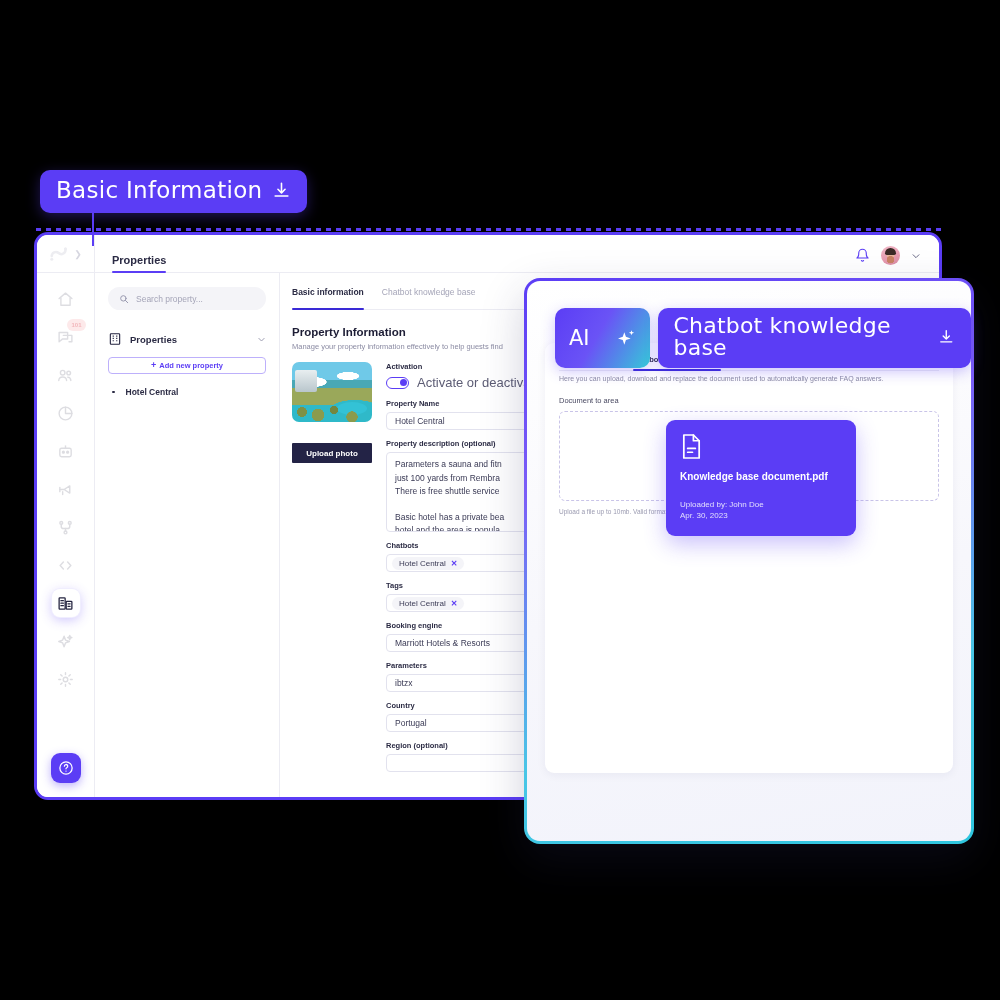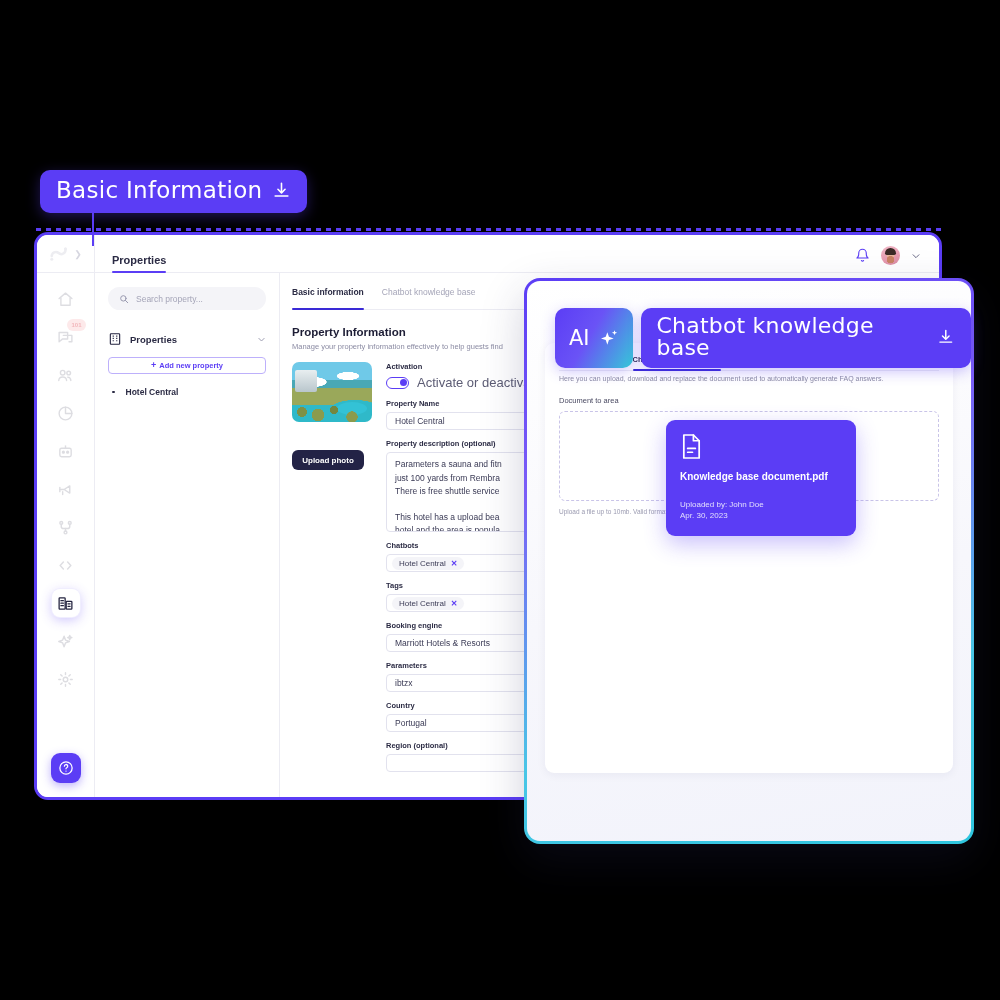--- a/index.html
+++ b/index.html
@@ -186,21 +186,21 @@
       radial-gradient(circle 7px at 10px 16px,#7e9146 0 70%, transparent 72%),
       radial-gradient(circle 9px at 26px 19px,#8a9b4d 0 70%, transparent 72%),
       radial-gradient(circle 6px at 42px 14px,#74873f 0 70%, transparent 72%),
       radial-gradient(circle 8px at 60px 21px,#8a9b4d 0 70%, transparent 72%);
   }
   .photo .pool {
     position:absolute; right:5px; bottom:7px; width:30px; height:13px;
     background:#33c2d6; border-radius:50%;
   }
   .uploadbtn {
-    margin-top: 28px; width: 72px; height: 20px; border-radius: 6px;
+    margin-top: 21px; width: 80px; height: 20px; border-radius: 1px;
     background: #232346; color: #fff; font-size: 8px; font-weight: 700;
     display: flex; align-items: center; justify-content: center;
   }
   .fields-col { flex: 1; min-width: 0; }
   .flabel { font-size: 7.5px; font-weight: 700; color: #2b2b44; }
   .fgroup { margin-top: 9px; }
   .fgroup:first-child { margin-top: 0; }
   .toggle-row { display: flex; align-items: center; gap: 8px; margin-top: 4px; }
   .toggle {
     width: 23px; height: 12px; border-radius: 7px; background: #fff;
@@ -246,21 +246,21 @@
     background: linear-gradient(170deg,#ffffff 0%, #f7f7fc 55%, #f2f3fb 100%);
     position: relative; padding: 30px 18px 18px 18px;
   }
   .kbhead {
     position: absolute; left: 28px; top: 27px;
     display: flex; align-items: stretch; gap: 8px; z-index: 5;
   }
   .aibadge {
     border-radius: 10px; padding: 7px 14px;
     background: linear-gradient(120deg,#5b3df5 0%, #6a53f6 45%, #35c9d8 100%);
-    display: flex; align-items: center; gap: 9px;
+    display: flex; align-items: center; gap: 26px;
     box-shadow: 0 4px 14px rgba(91,61,245,.28);
   }
   .aibadge .ai { color:#fff; font-size: 21px; font-family:"DejaVu Sans", sans-serif; line-height:1; }
   .aibadge svg { width: 20px; height: 20px; }
   .kbpill {
     background: #5b3df5; border-radius: 10px;
     padding: 7px 16px 9px 16px;
     display: flex; align-items: center; gap: 10px;
     box-shadow: 0 4px 14px rgba(91,61,245,.3);
   }
@@ -516,21 +516,21 @@
 
             <div class="fgroup">
               <div class="flabel">Property description (optional)</div>
               <div class="ftext">
                 <p>
                   <span>Parameters a sauna and fitn</span><br>
                   <span>just 100 yards from Rembra</span><br>
                   <span>There is free shuttle service</span>
                 </p>
                 <p>
-                  <span>This hotel has a upload bea</span><br>
+                  <span>Basic hotel has a private bea</span><br>
                   <span>hotel and the area is popula</span>
                 </p>
               </div>
             </div>
 
             <div class="fgroup">
               <div class="flabel">Chatbots</div>
               <div class="chipwrap">
                 <div class="chip">
                   <span>Hotel Central</span>

